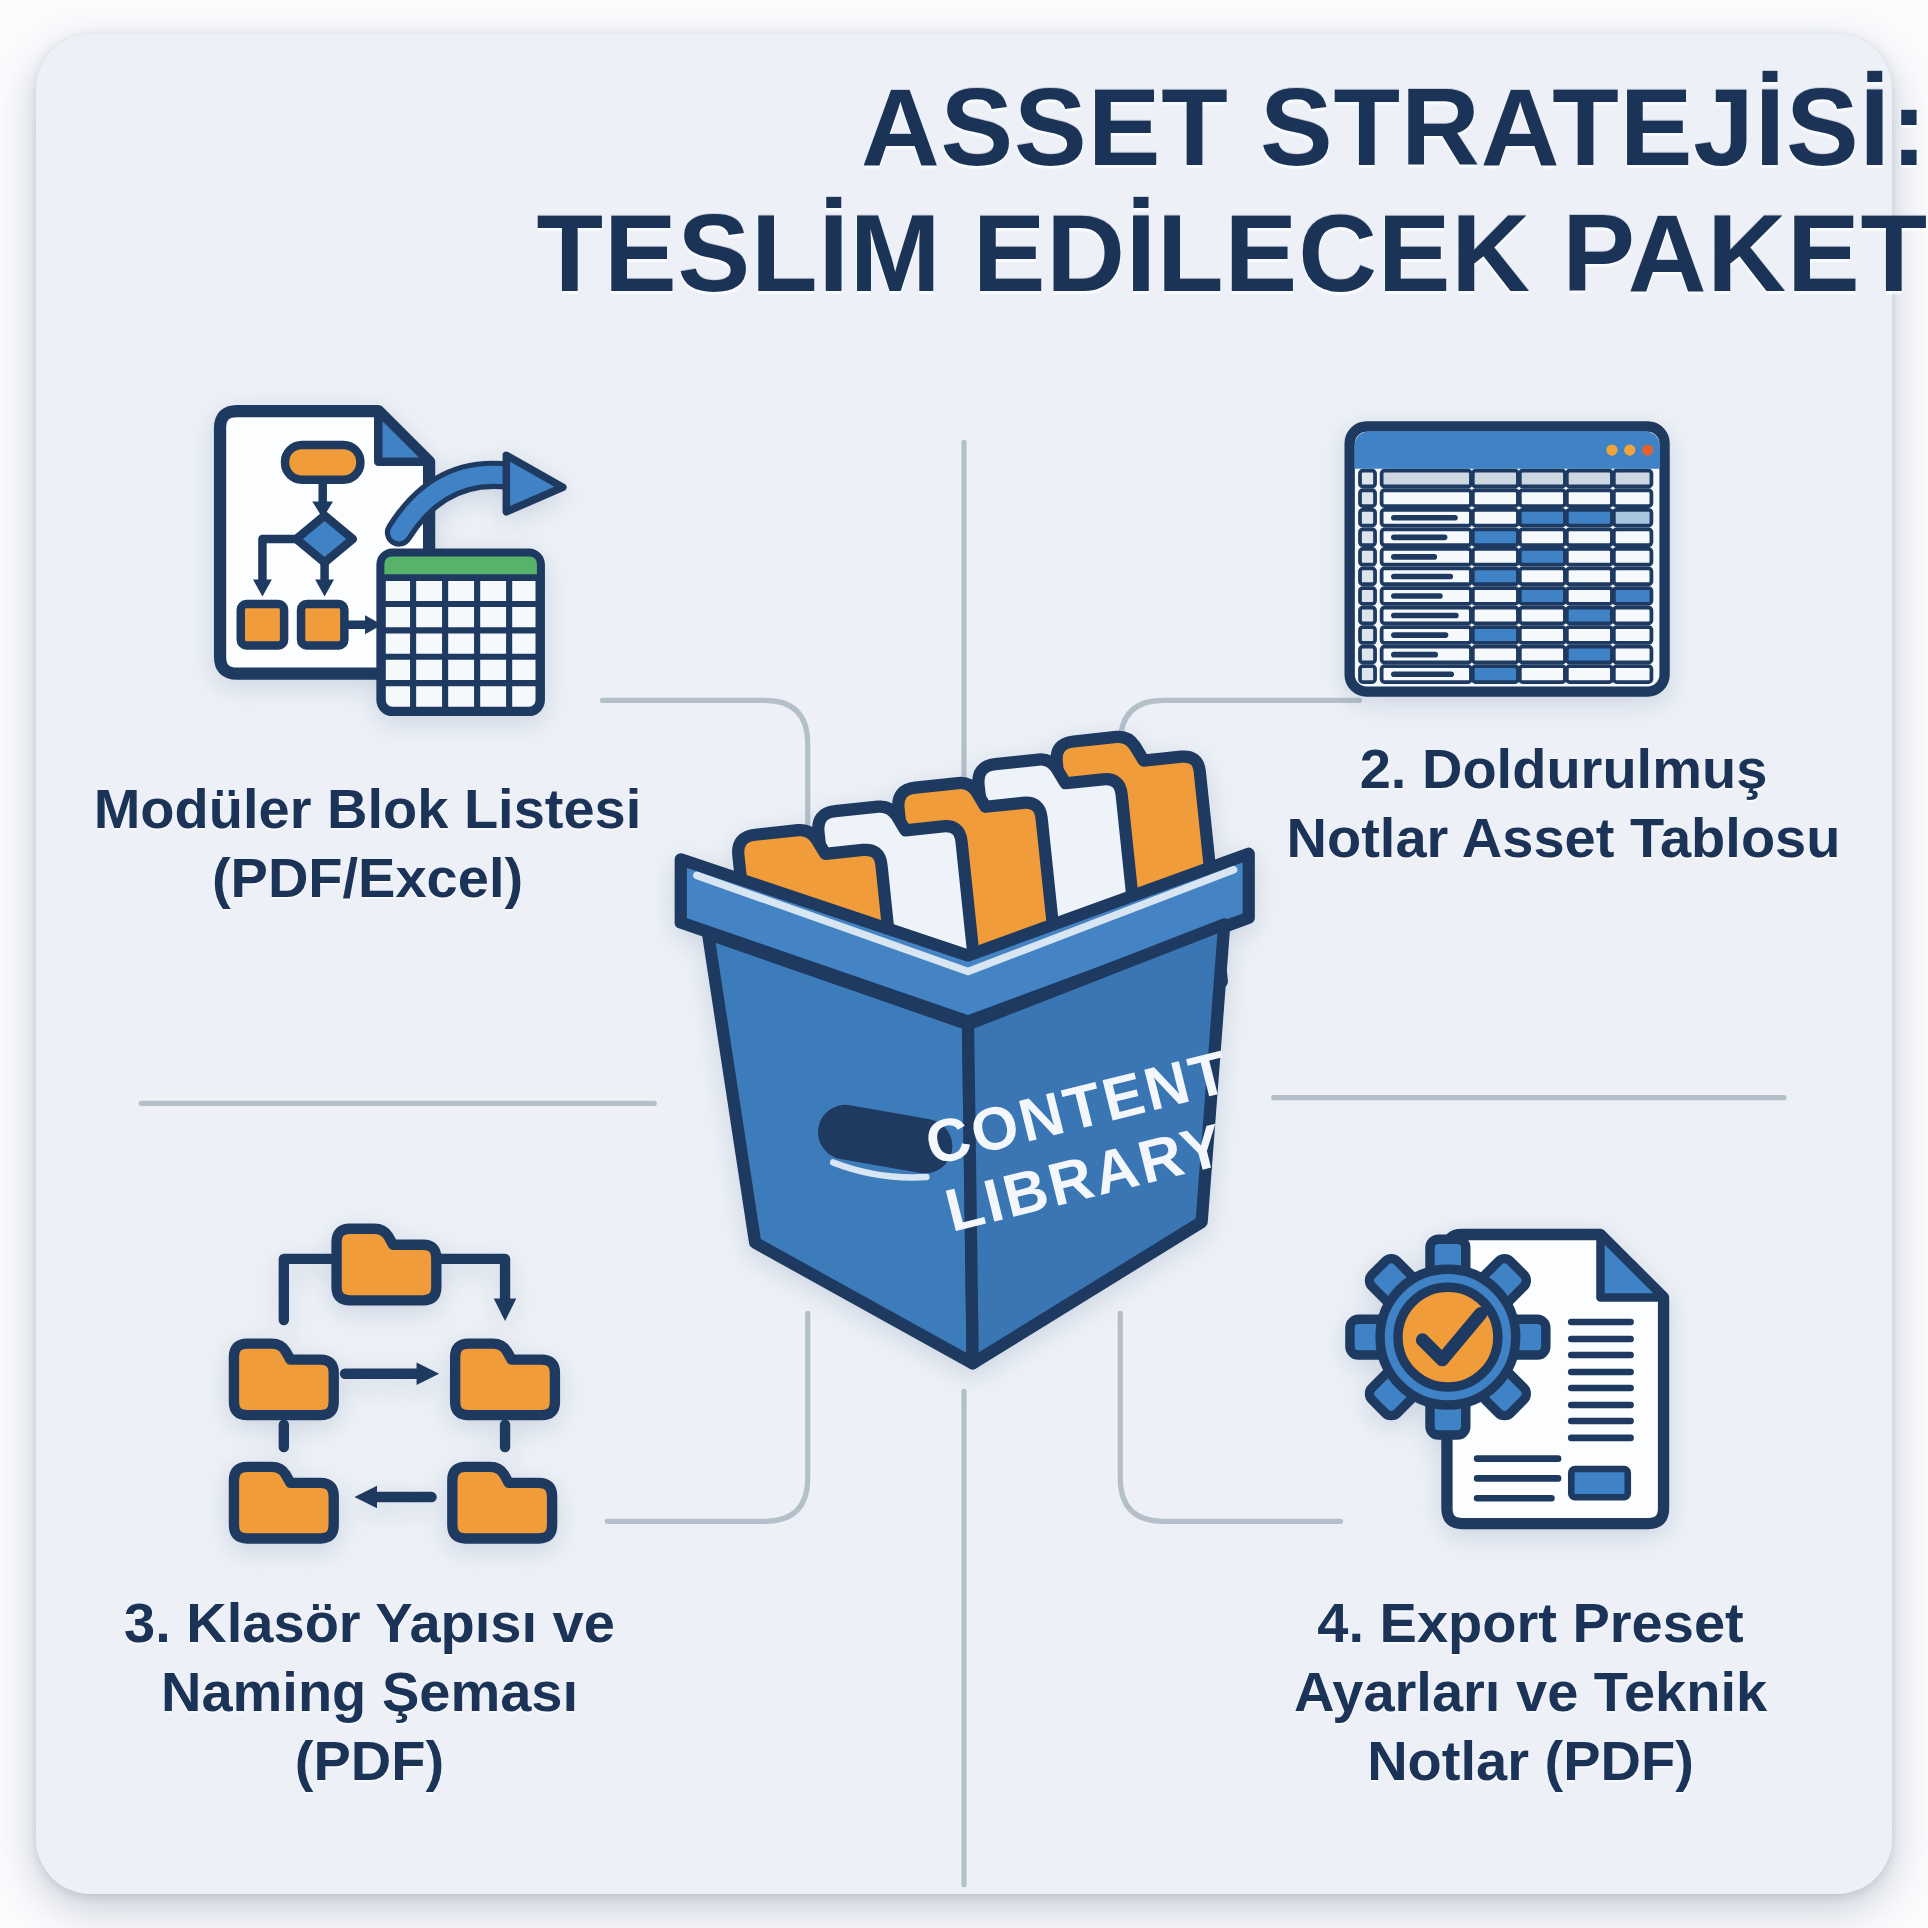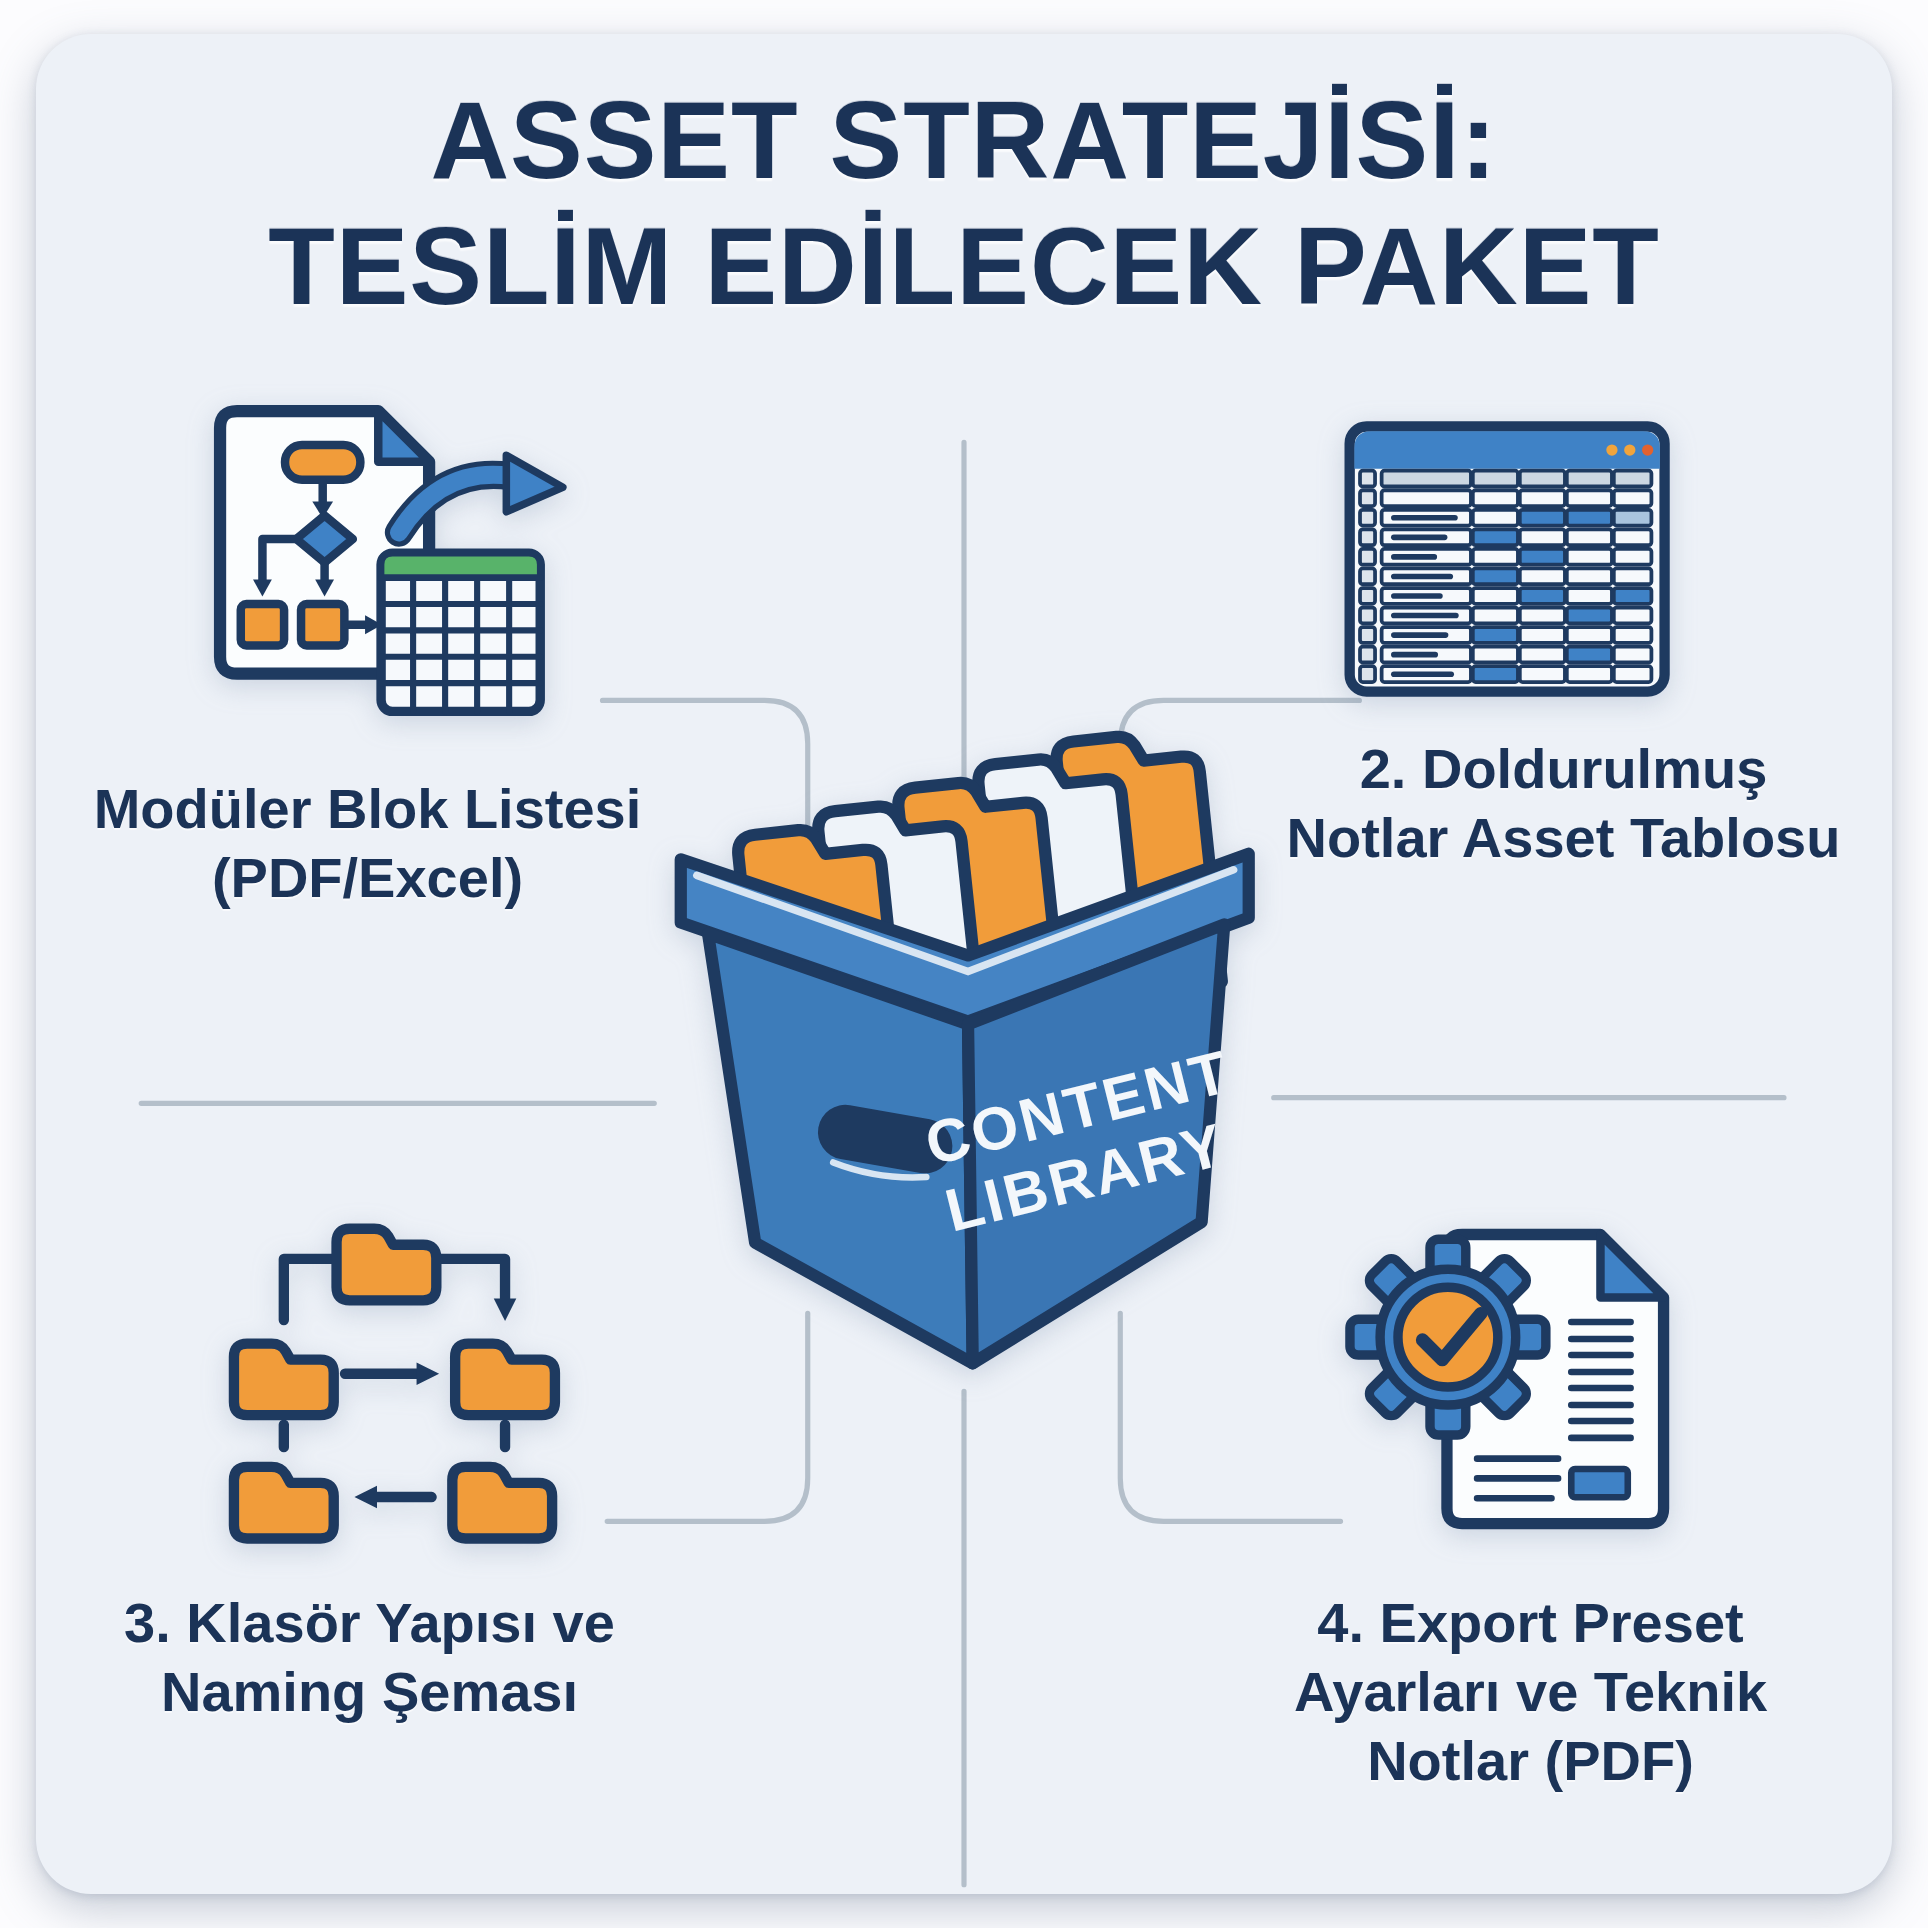--- a/index.html
+++ b/index.html
@@ -8,21 +8,21 @@
     background:var(--page-bg,#fcfcfe);
     font-family:"Liberation Sans",sans-serif;
   }
   .card{
     position:absolute;left:36px;top:34px;right:36px;bottom:34px;
     background:var(--card-bg,#edf1f7);
     border-radius:55px;
     box-shadow:0 15px 45px rgba(110,125,150,.38),0 2.8px 9.4px rgba(110,125,150,.22);
   }
   .title{
-    position:absolute;left:0;right:0;top:77px;text-align:center;
+    position:absolute;left:0;right:0;top:64px;text-align:right;
     font-weight:bold;font-size:109px;line-height:126px;letter-spacing:0.9px;
     color:var(--text-navy,#1b3357);
     text-shadow:0 2.8px 1.9px rgba(255,255,255,.75),0 -0.9px 0 rgba(25,45,85,.18);
   }
   .caption{
     position:absolute;width:659px;text-align:center;
     font-weight:bold;font-size:56px;line-height:69px;
     color:var(--text-navy,#1b3357);
     text-shadow:0 1.9px 0.9px rgba(255,255,255,.65);
   }
@@ -253,20 +253,21 @@
 </div>
 
 <div class="caption" style="left:1234px;top:734px">
   <div>2. Doldurulmuş</div>
   <div>Notlar Asset Tablosu</div>
 </div>
 
 <div class="caption" style="left:40px;top:1588px">
   <div>3. Klasör Yapısı ve</div>
   <div>Naming Şeması</div>
+  <div>(PDF)</div>
 </div>
 
 <div class="caption" style="left:1201px;top:1588px">
   <div>4. Export Preset</div>
   <div>Ayarları ve Teknik</div>
   <div>Notlar (PDF)</div>
 </div>
 
 
 </body></html>

